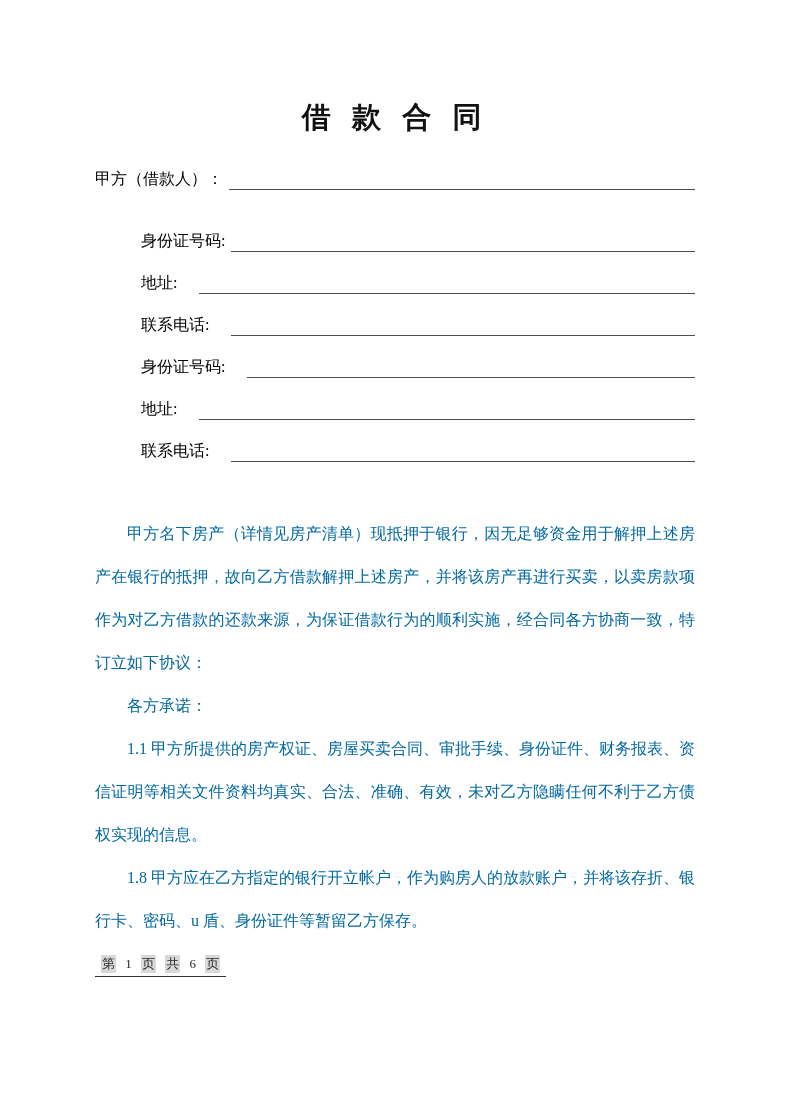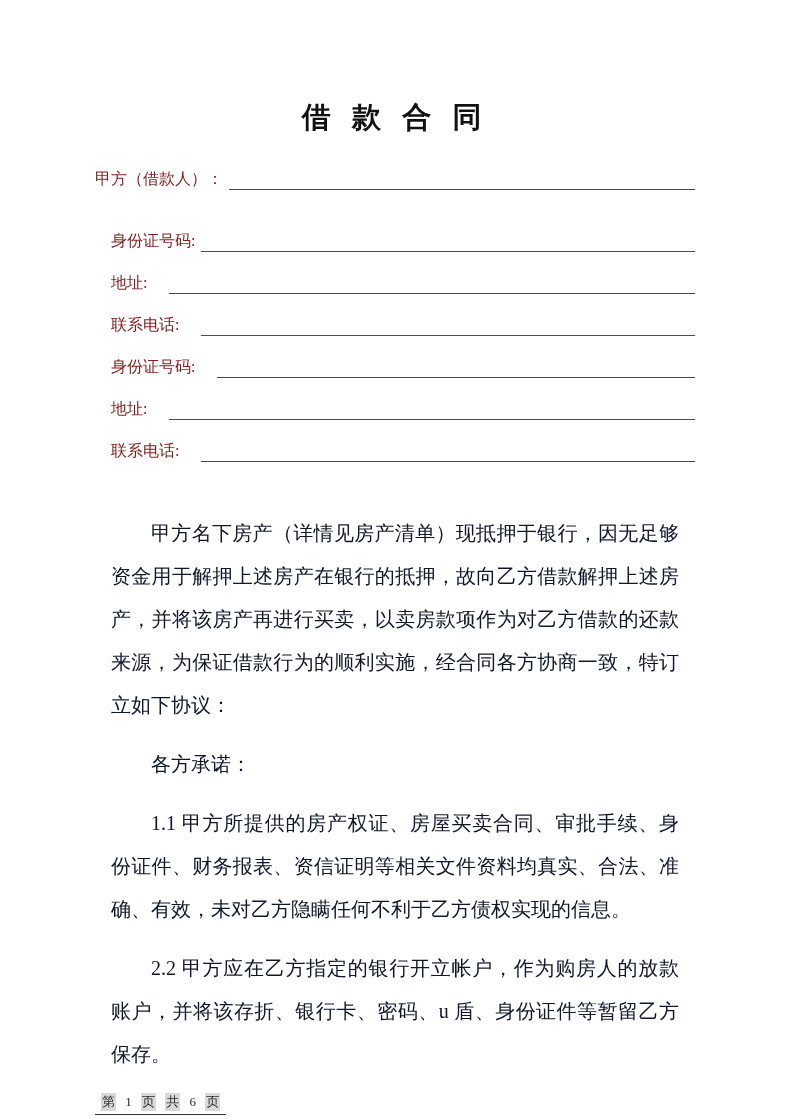--- a/index.html
+++ b/index.html
@@ -29,45 +29,45 @@
     letter-spacing: 7px;
     white-space: pre;
     color: #111111;
   }
   .form-section { margin-top: 26px; }
   .field-row {
     display: flex;
     align-items: flex-end;
     height: 27px;
   }
-  .field-row.indented { margin-left: 16px; }
+  .field-row.indented { margin-left: 46px; }
   .field-row.mt-lg { margin-top: 35px; }
   .field-row.mt-sm { margin-top: 15px; gap: 16px; }
   .field-label {
     font-size: 16px;
     line-height: 1;
     padding-bottom: 3px;
     white-space: pre;
-    color: #7f1d1d;
+    color: #000000;
   }
   .field-line {
     flex: 1;
     height: 100%;
     margin-left: 6px;
     border-bottom: 1px solid #4d4d4d;
     font-size: 16px;
   }
   .body-section { margin-top: 50px; }
   .para {
-    margin: 16px;
-    font-size: 20px;
+    margin: 0;
+    font-size: 16px;
     line-height: 43px;
     text-align: justify;
     text-indent: 2em;
-    color: #0f172a;
+    color: #0369a1;
     word-break: break-all;
   }
   .page-footer {
     margin-top: 12px;
     text-align: left;
   }
   .footer-inner {
     display: inline-block;
     border-bottom: 1px solid #333333;
     padding: 0 3px 3px 3px;
@@ -122,21 +122,21 @@
       <span class="field-label">联系电话:</span>
       <span class="field-line"></span>
     </div>
 
   </div>
 
   <div class="body-section">
     <p class="para">甲方名下房产（详情见房产清单）现抵押于银行，因无足够资金用于解押上述房产在银行的抵押，故向乙方借款解押上述房产，并将该房产再进行买卖，以卖房款项作为对乙方借款的还款来源，为保证借款行为的顺利实施，经合同各方协商一致，特订立如下协议：</p>
     <p class="para">各方承诺：</p>
     <p class="para">1.1 甲方所提供的房产权证、房屋买卖合同、审批手续、身份证件、财务报表、资信证明等相关文件资料均真实、合法、准确、有效，未对乙方隐瞒任何不利于乙方债权实现的信息。</p>
-    <p class="para">2.2 甲方应在乙方指定的银行开立帐户，作为购房人的放款账户，并将该存折、银行卡、密码、u 盾、身份证件等暂留乙方保存。</p>
+    <p class="para">1.8 甲方应在乙方指定的银行开立帐户，作为购房人的放款账户，并将该存折、银行卡、密码、u 盾、身份证件等暂留乙方保存。</p>
   </div>
 
   <div class="page-footer">
     <span class="footer-inner">
       <span class="shaded">第</span>
       <span>1</span>
       <span class="shaded">页</span>
       <span class="shaded">共</span>
       <span>6</span>
       <span class="shaded">页</span>

